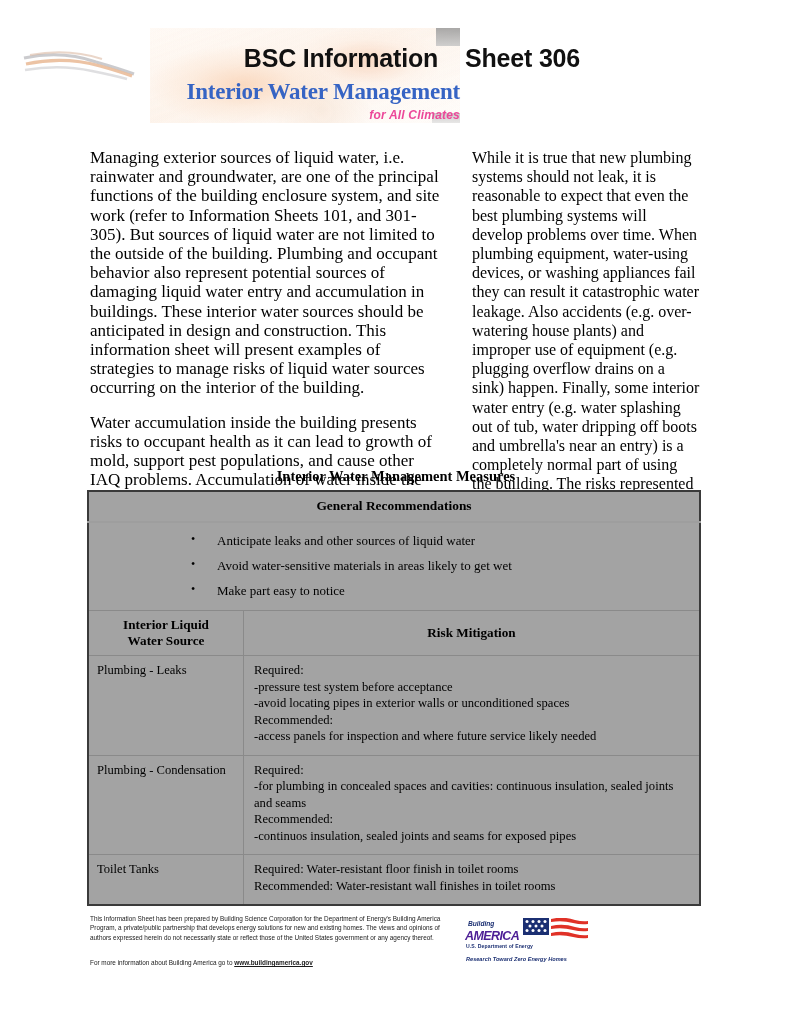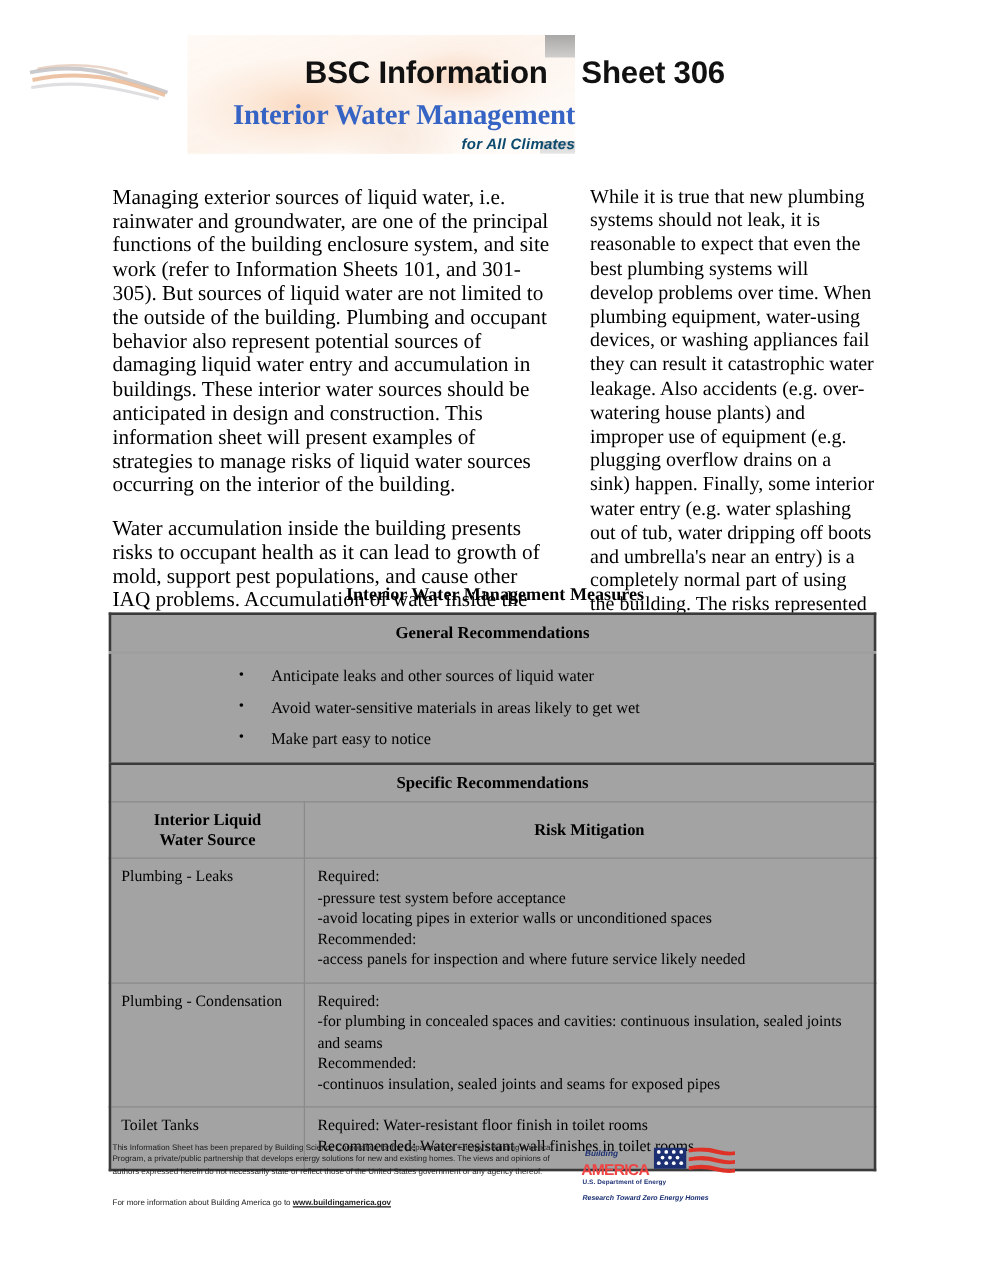--- a/index.html
+++ b/index.html
@@ -90,21 +90,21 @@
   .title-tag {
     position: absolute;
     left: 0;
     top: 108px;
     width: 460px;
     text-align: right;
     font-family: "Liberation Sans", "DejaVu Sans", sans-serif;
     font-weight: bold;
     font-style: italic;
     font-size: 12px;
-    color: #0c4a6e;
+    color: #ec4899;
     letter-spacing: 0.2px;
   }
 
   
   .col-left {
     position: absolute;
     left: 90px;
     top: 148px;
     width: 352px;
     font-size: 17px;
@@ -243,23 +243,24 @@
     top: 4px;
     width: 123px;
     height: 48px;
   }
   .ba-word {
     position: absolute;
     left: 0;
     top: 11px;
     font-family: "Liberation Sans", "DejaVu Sans", sans-serif;
     font-weight: bold;
+    font-style: italic;
     font-size: 12.5px;
     letter-spacing: -0.6px;
-    color: #ef4444;
+    color: #4c1d95;
   }
   .ba-building {
     position: absolute;
     left: 3px;
     top: 2px;
     font-family: "Liberation Sans", "DejaVu Sans", sans-serif;
     font-weight: bold;
     font-style: italic;
     font-size: 6.6px;
     color: #1b2f72;
@@ -325,23 +326,20 @@
       <td class="sec-head" colspan="2">General Recommendations</td>
     </tr>
     <tr>
       <td class="bullets-cell" colspan="2">
         <ul class="bullets">
           <li>Anticipate leaks and other sources of liquid water</li>
           <li>Avoid water-sensitive materials in areas likely to get wet</li>
           <li>Make part easy to notice</li>
         </ul>
       </td>
-    </tr>
-    <tr>
-      <td class="sec-head-2" colspan="2">Specific Recommendations</td>
     </tr>
     <tr>
       <td class="col-head src-cell">
         <span style="white-space:pre-line">Interior Liquid
 Water Source</span>
       </td>
       <td class="col-head-wide">Risk Mitigation</td>
     </tr>
 
     <tr>

